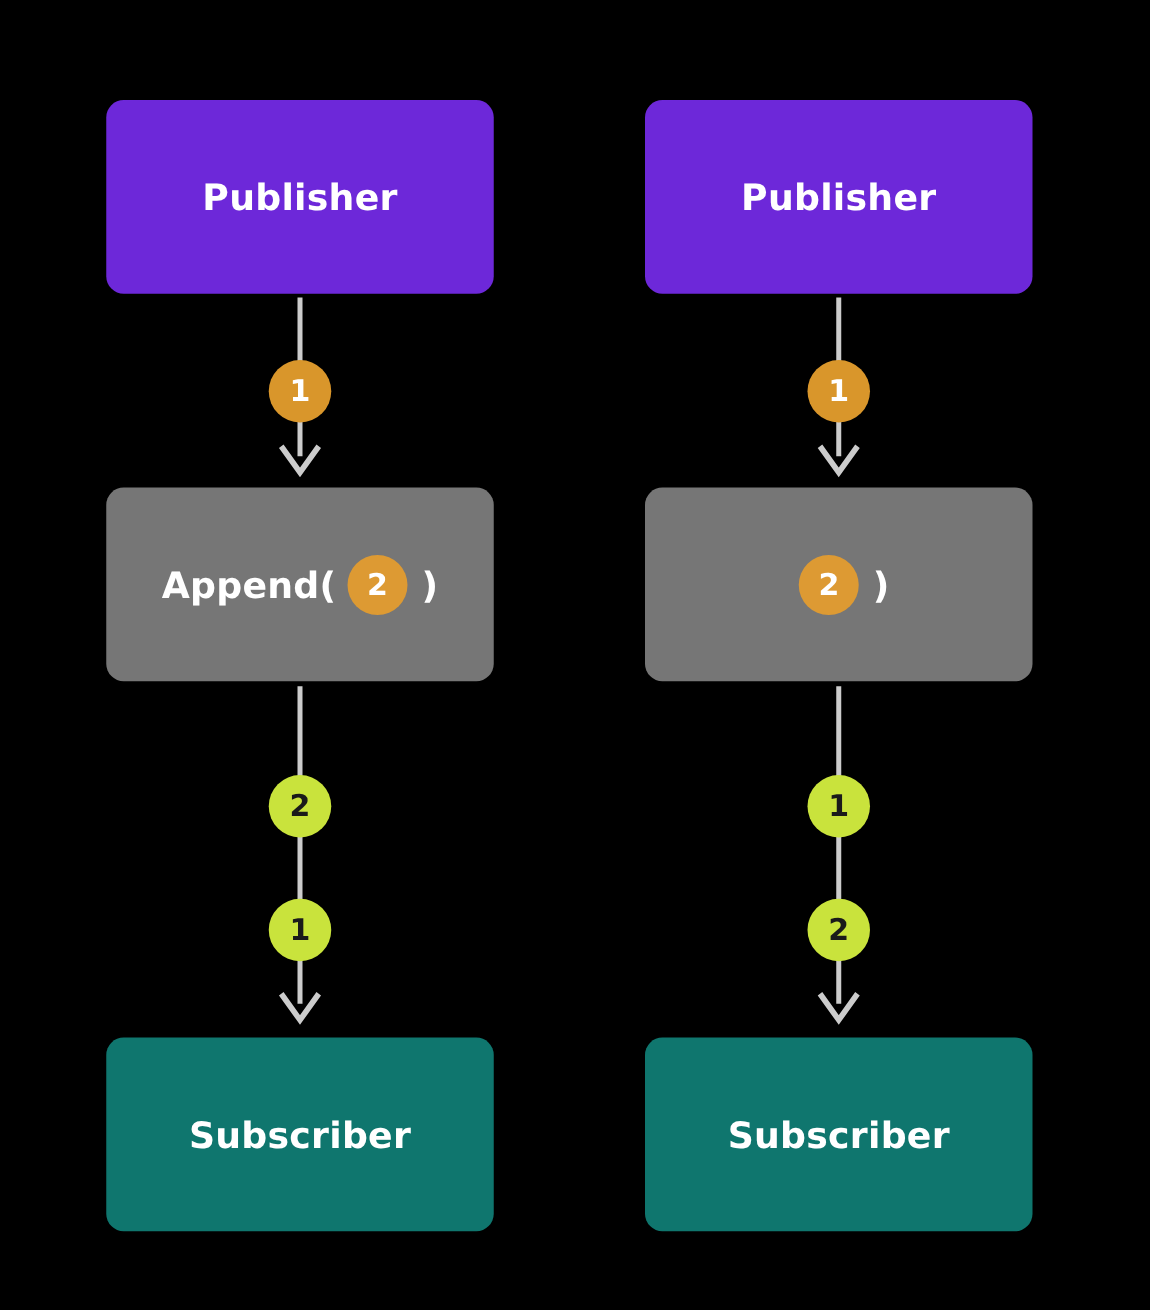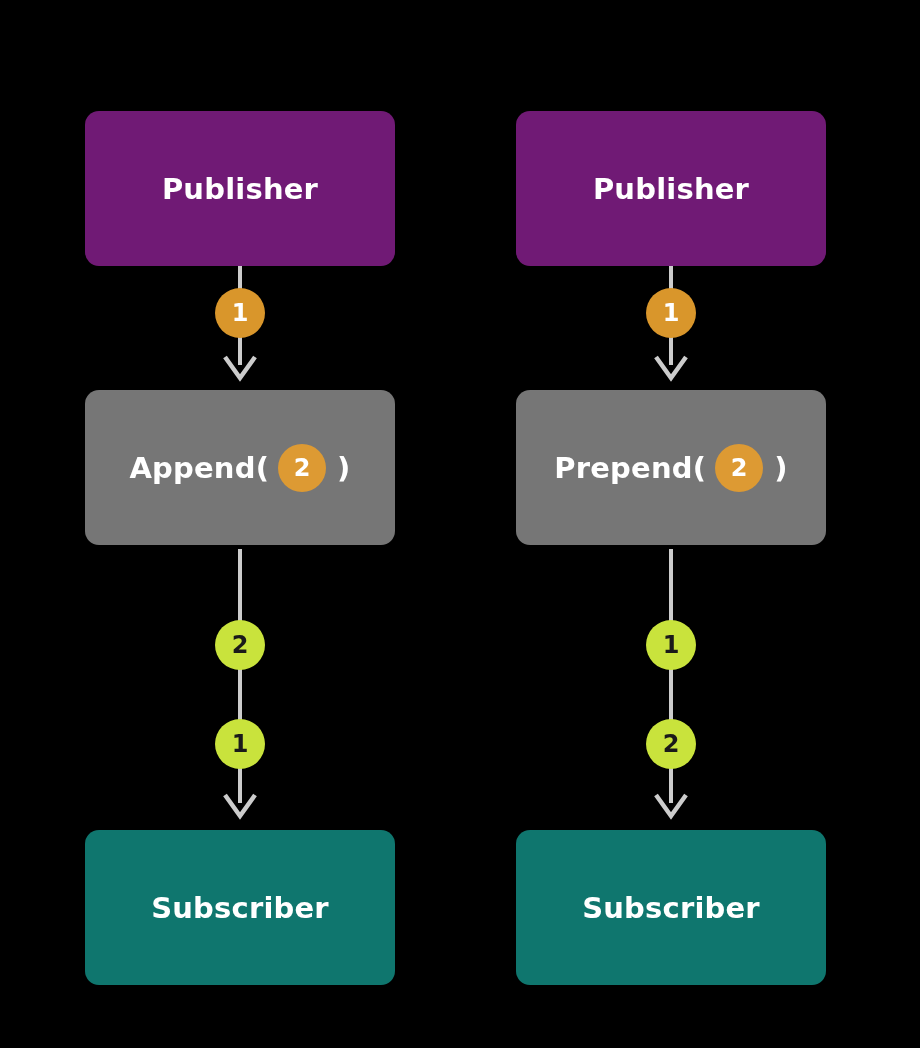--- a/index.html
+++ b/index.html
@@ -28,21 +28,21 @@
     display: flex;
     align-items: center;
     justify-content: center;
     color: #ffffff;
     font-weight: bold;
     font-size: 29px;
     letter-spacing: 0.2px;
     white-space: nowrap;
   }
 
-  .node.publisher  { background: #701a75; margin-top: 31px; }
+  .node.publisher  { background: #6d28d9; }
   .node.operator   { background: #767676; }
   .node.subscriber { background: #0f766e; }
 
   
   .col-left  { left: 85px; }
   .col-right { left: 516px; }
 
   
   .row-top { top: 80px; }
   .row-mid { top: 390px; }
@@ -163,21 +163,20 @@
   <div class="node publisher col-right row-top">
     <span>Publisher</span>
   </div>
 
   <div class="badge orange" style="left:671px; top:313px;">
     <span>1</span>
   </div>
 
   <div class="node operator col-right row-mid">
     <span class="op-label">
-      <span class="txt">Prepend(</span>
       <span class="inline-badge">
         <span>2</span>
       </span>
       <span class="txt paren-close">)</span>
     </span>
   </div>
 
   <div class="badge green" style="left:671px; top:645px;">
     <span>1</span>
   </div>

